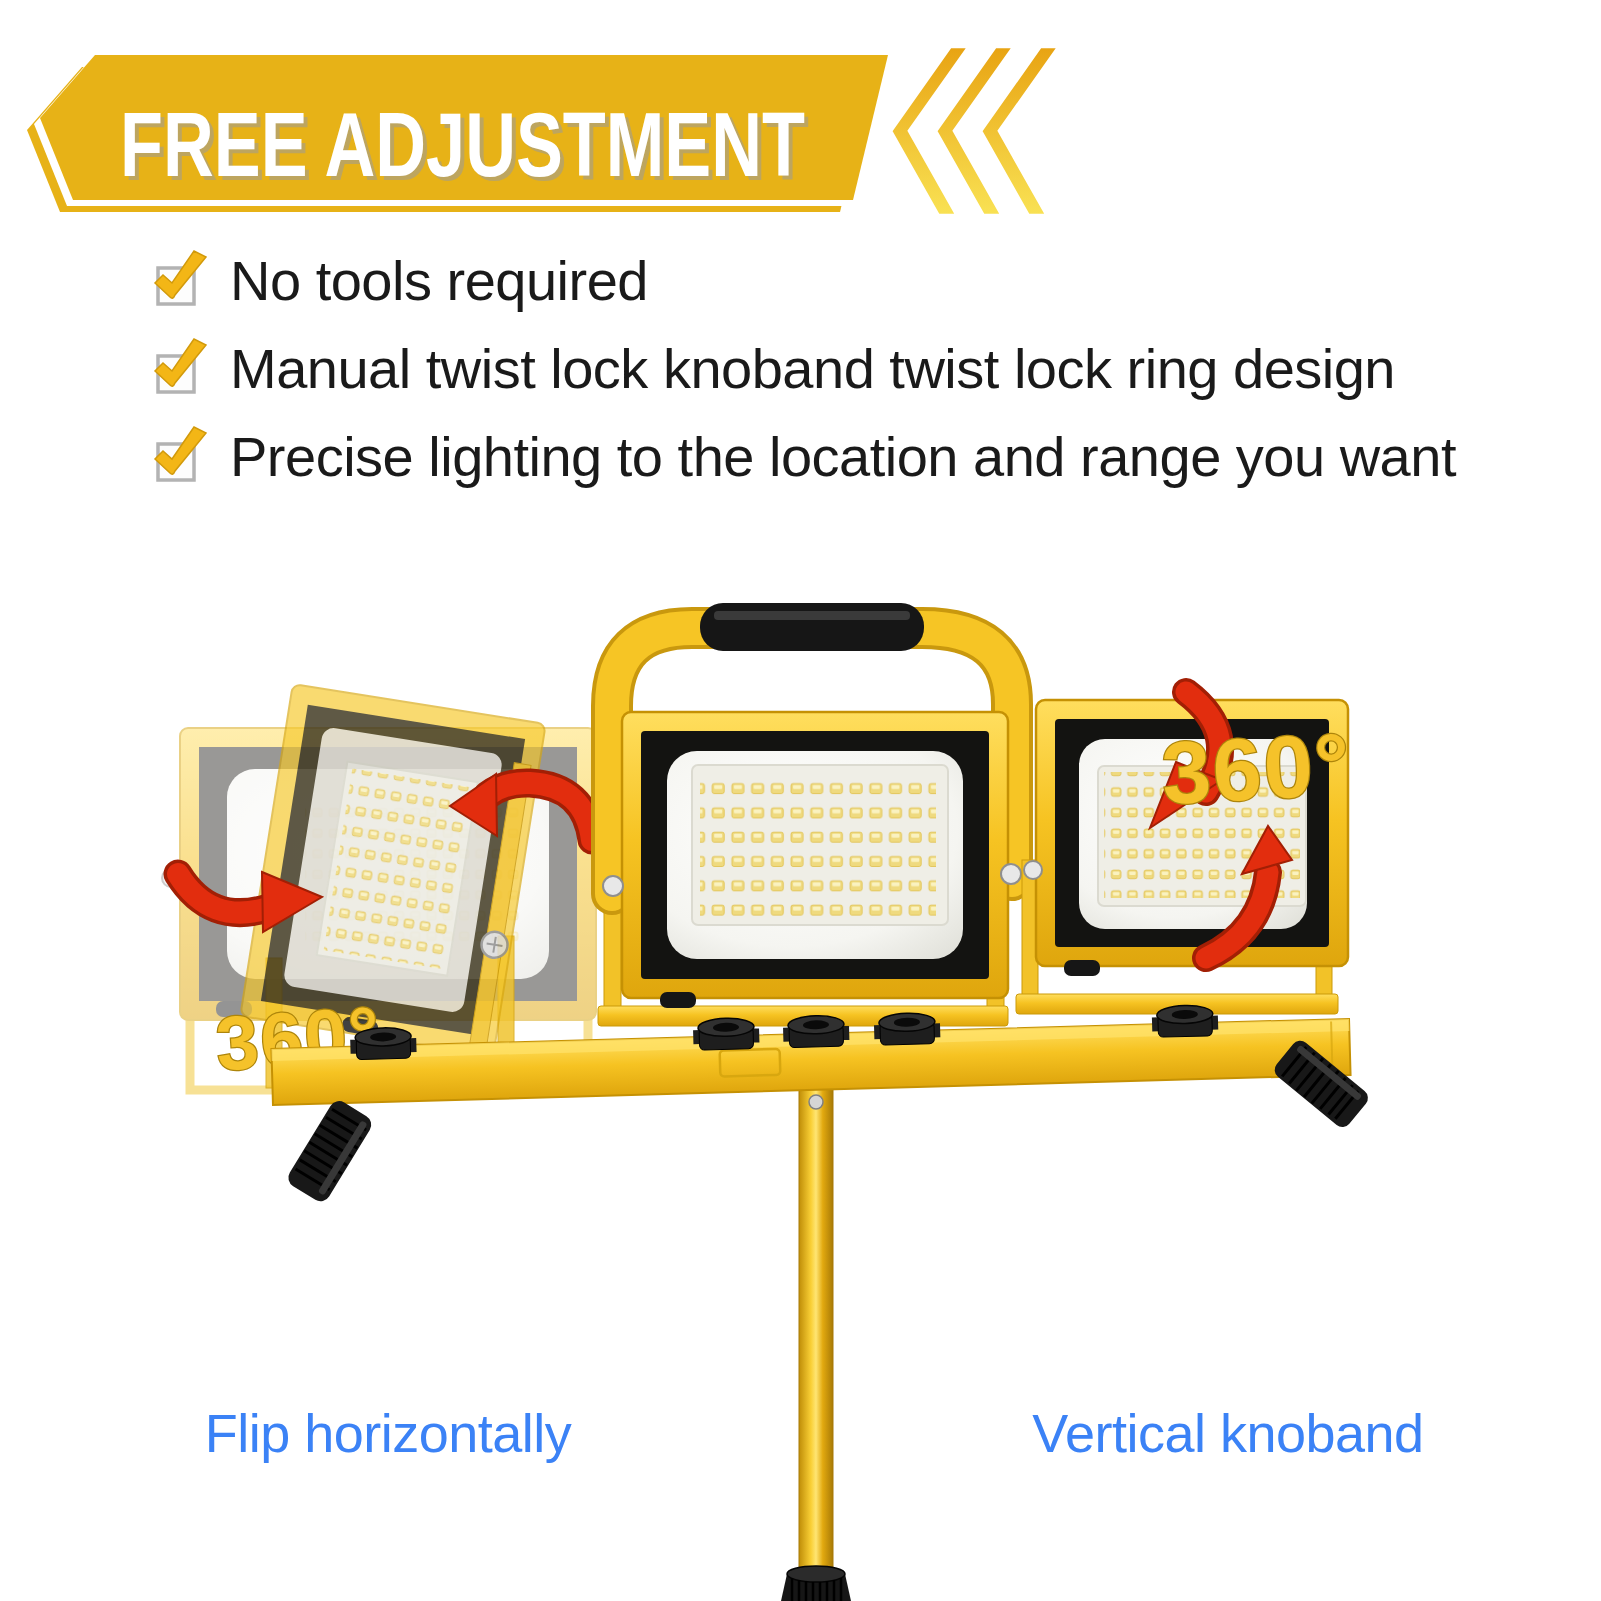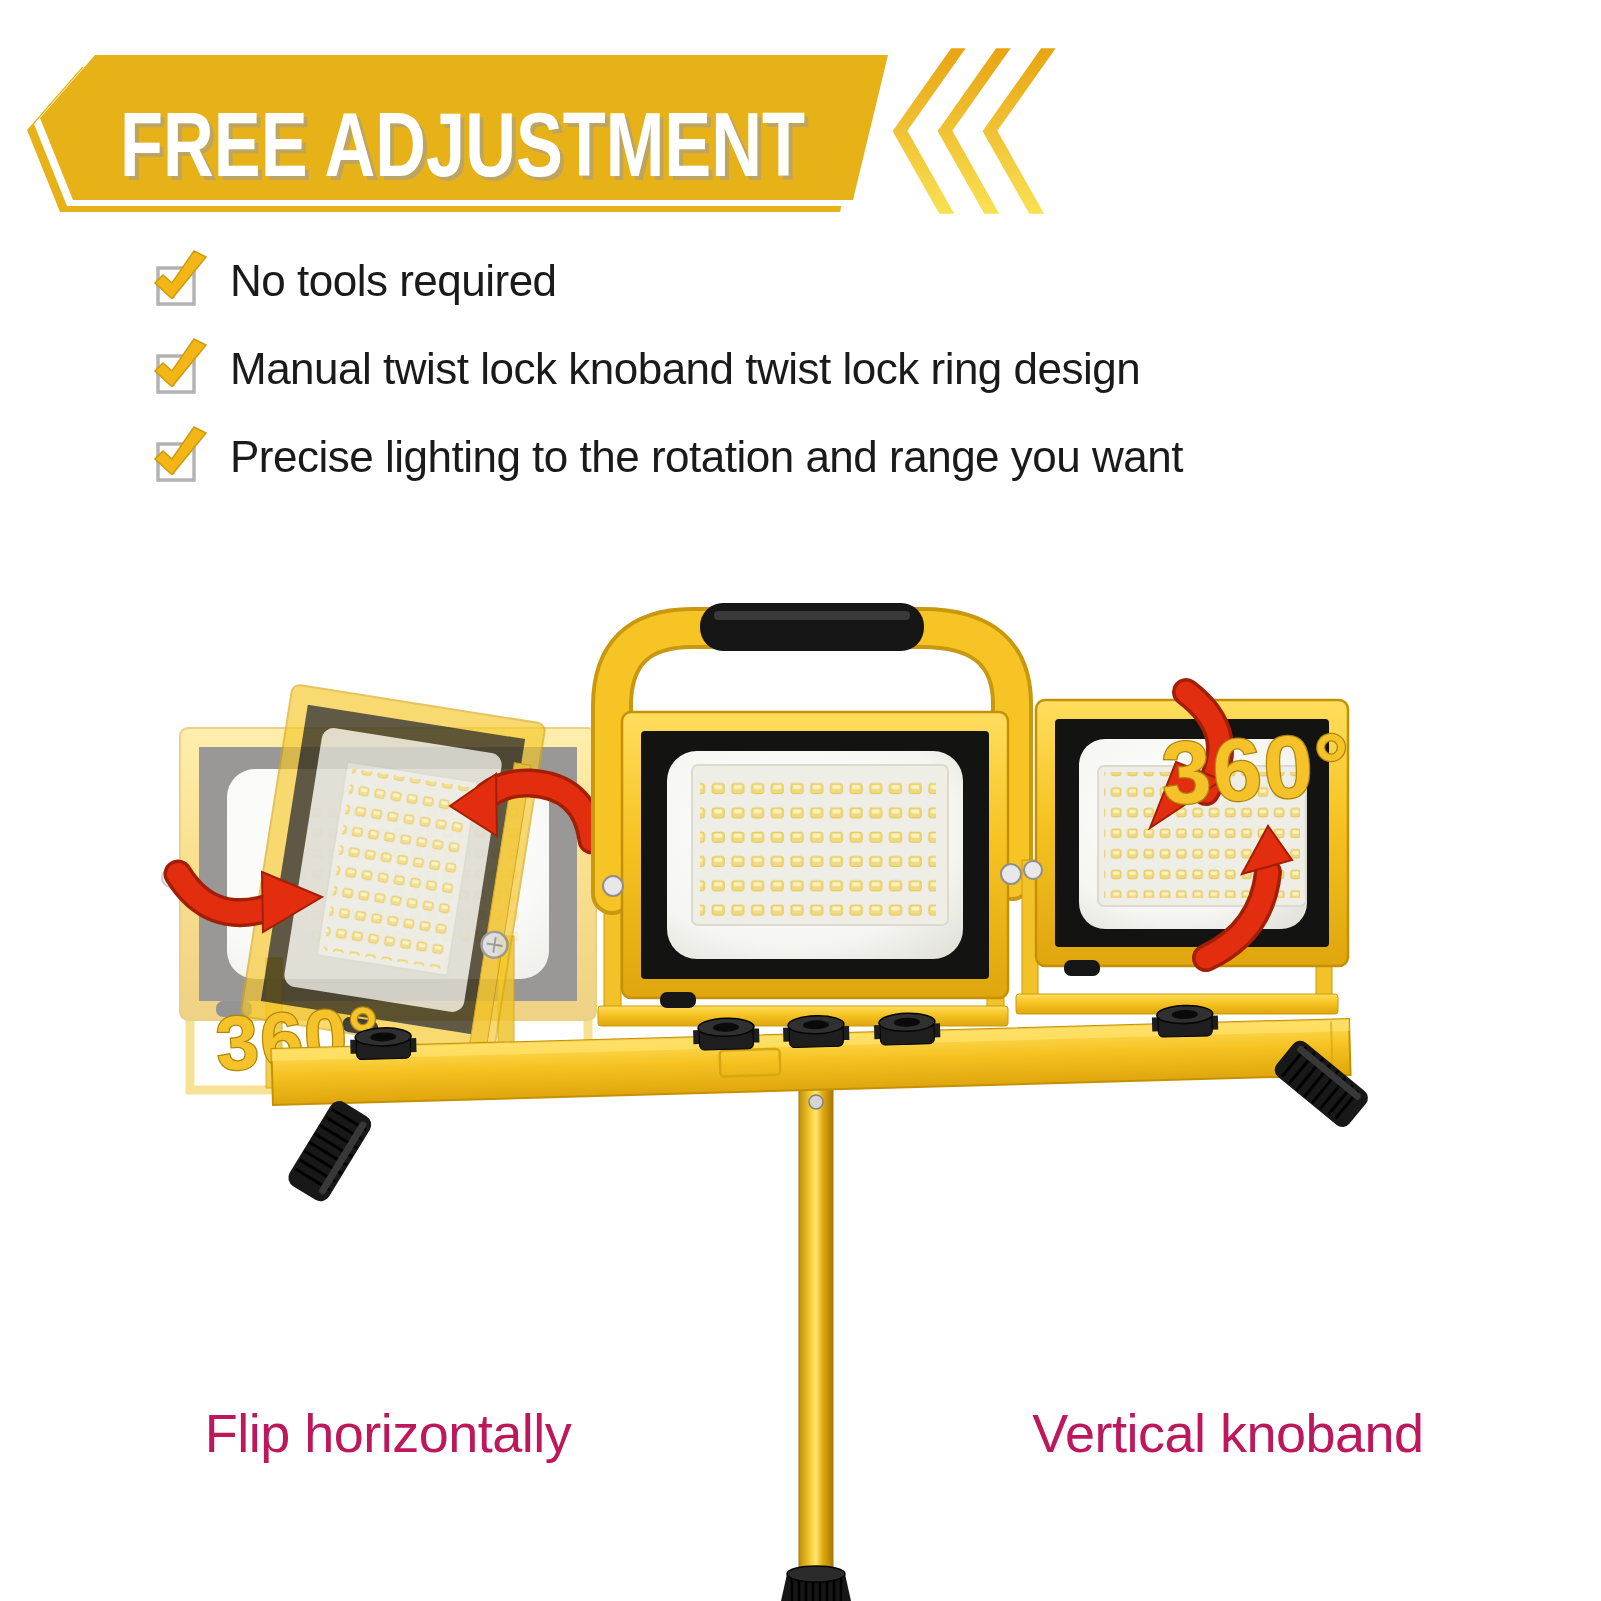--- a/index.html
+++ b/index.html
@@ -10,27 +10,27 @@
   .abs{position:absolute;}
   
   #banner-svg{left:0;top:0;}
   
   .feature-row{
     position:absolute;left:150px;display:flex;align-items:flex-start;
     height:64px;
   }
   .feature-row .check-wrap{width:68px;height:62px;flex:0 0 auto;}
   .feature-row .feature-label{
-    font-size:44px;line-height:62px;color:#1a1a1a;letter-spacing:-0.5px;
+    font-size:56px;line-height:62px;color:#1a1a1a;letter-spacing:-0.5px;
     padding-left:12px;white-space:nowrap;
   }
   
   .caption{
     position:absolute;top:1402px;width:540px;text-align:center;
-    font-size:54px;color:#be185d;letter-spacing:-0.5px;
+    font-size:54px;color:#3b82f6;letter-spacing:-0.5px;
   }
   #caption-left{left:118px;}
   #caption-right{left:958px;}
   
   #product-svg{left:0;top:0;}
   text.badge{
     font-family:"Liberation Sans", sans-serif;
     font-weight:bold;
     paint-order:stroke;
   }
@@ -72,21 +72,21 @@
       <rect x="8" y="18" width="36" height="36" fill="#FDFDFD" stroke="#B3B3B3" stroke-width="3.5"></rect>
       <path d="M5 33 L20 47 Q23 50 25 45 L56 7 L44 1 L22 33 L13 25 Z" fill="#F3B616" stroke="#D29A0B" stroke-width="1.5"></path>
     </svg>
     <span class="feature-label">Manual twist lock knoband twist lock ring design</span>
   </div>
   <div class="feature-row" style="top:426px">
     <svg class="check-wrap" viewBox="0 0 68 62">
       <rect x="8" y="18" width="36" height="36" fill="#FDFDFD" stroke="#B3B3B3" stroke-width="3.5"></rect>
       <path d="M5 33 L20 47 Q23 50 25 45 L56 7 L44 1 L22 33 L13 25 Z" fill="#F3B616" stroke="#D29A0B" stroke-width="1.5"></path>
     </svg>
-    <span class="feature-label">Precise lighting to the rotation and range you want</span>
+    <span class="feature-label">Precise lighting to the location and range you want</span>
   </div>
 </div>
 
 <svg id="product-svg" class="abs" width="1601" height="1601" viewBox="0 0 1601 1601">
   <defs>
     <linearGradient id="gY" x1="0" y1="0" x2="0" y2="1">
       <stop offset="0" stop-color="#FFDE5E"></stop>
       <stop offset="0.45" stop-color="#F6C322"></stop>
       <stop offset="1" stop-color="#DFA60D"></stop>
     </linearGradient>

